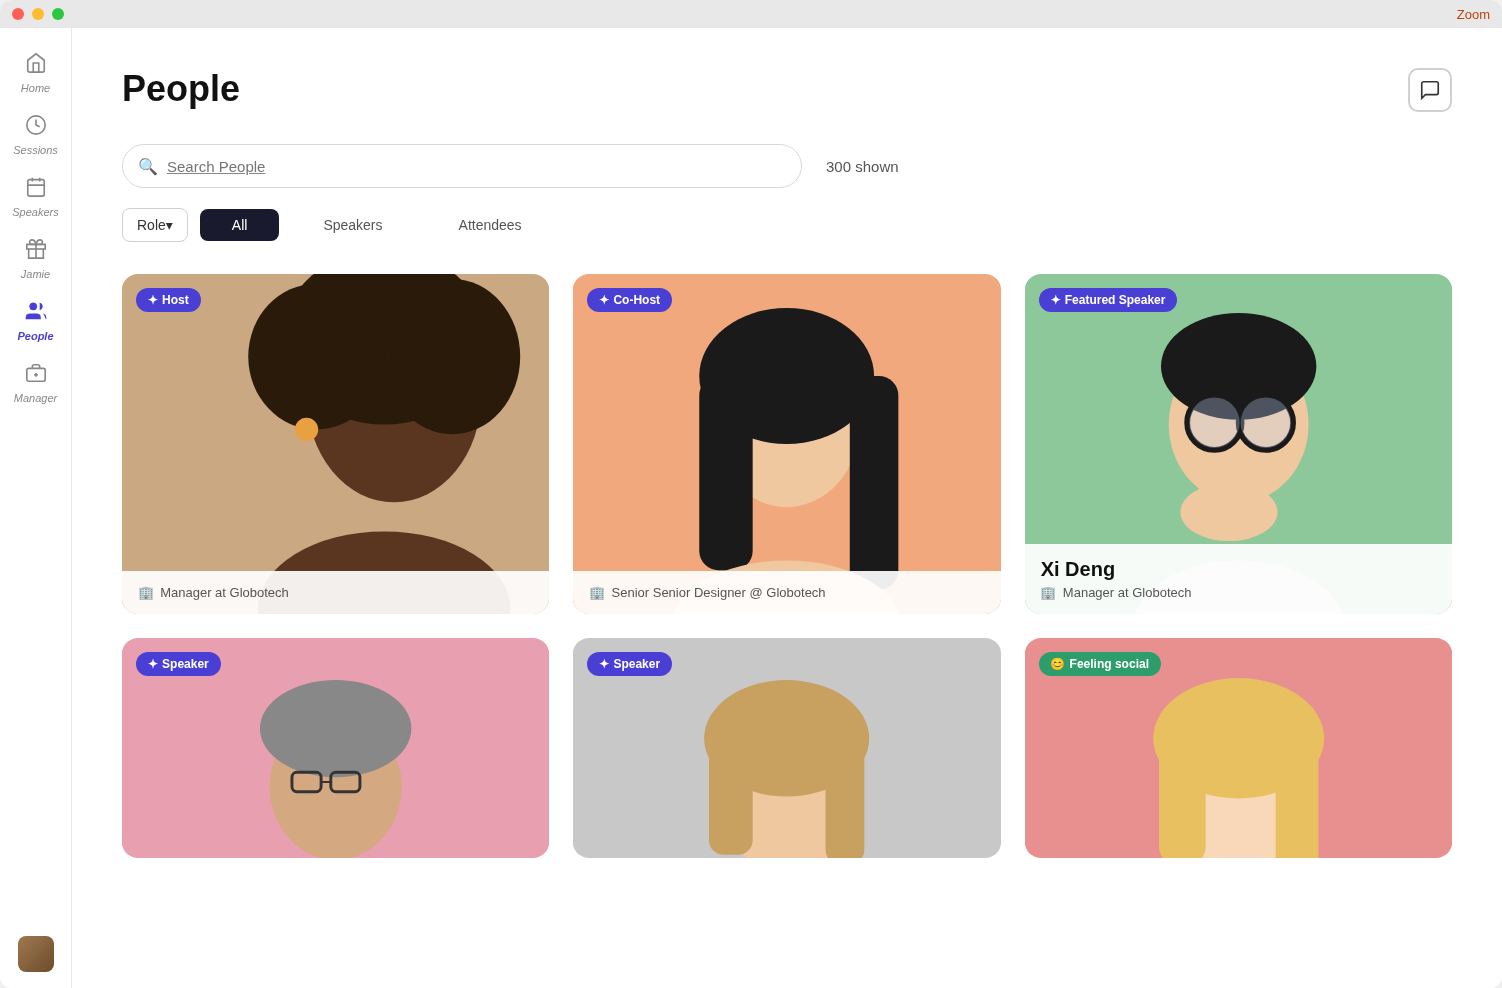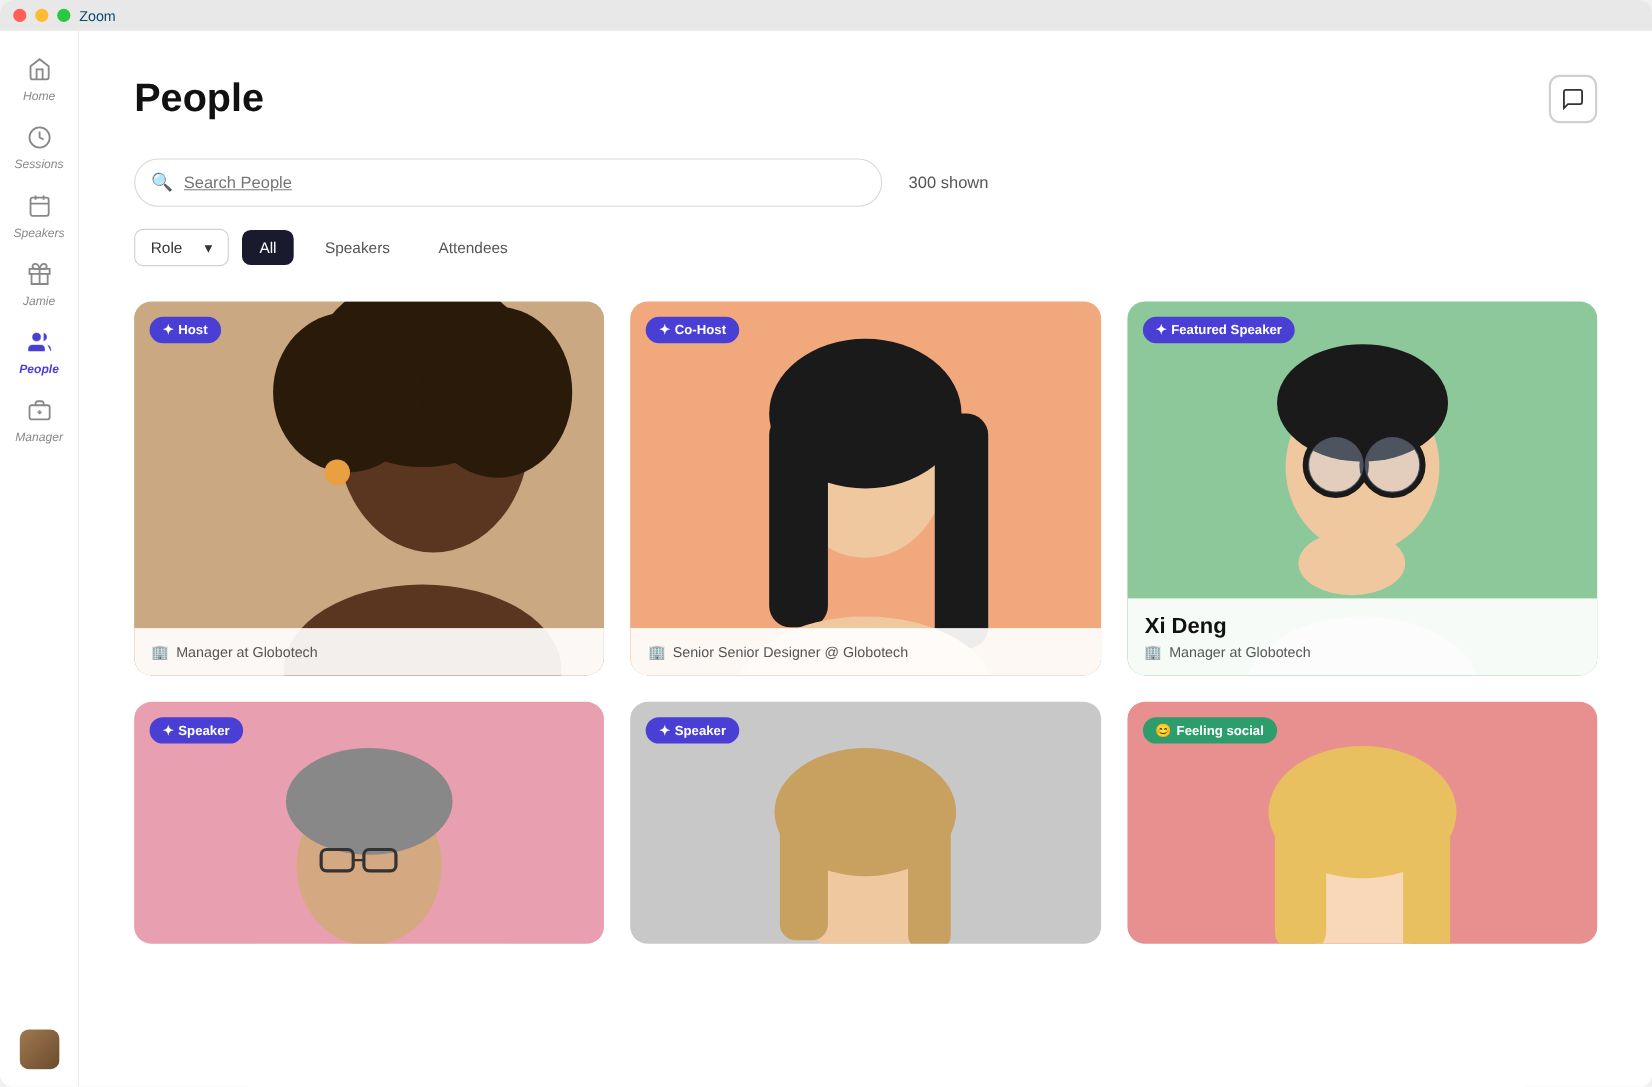--- a/index.html
+++ b/index.html
@@ -31,23 +31,23 @@
     .titlebar-btn {
       width: 12px;
       height: 12px;
       border-radius: 50%;
     }
     .titlebar-close { background: #ff5f57; }
     .titlebar-min { background: #febc2e; }
     .titlebar-max { background: #28c840; }
     .titlebar-title {
       flex: 1;
-      text-align: left;
+      text-align: right;
       font-size: 13px;
-      color: #0c4a6e;
+      color: #c2410c;
     }
     .app-body {
       display: flex;
       flex: 1;
       overflow: hidden;
     }
     .sidebar {
       width: 72px;
       background: #fff;
       border-right: 1px solid #e8e8e8;
@@ -168,33 +168,33 @@
     }
     .filter-row {
       display: flex;
       align-items: center;
       gap: 12px;
       margin-bottom: 32px;
     }
     .role-dropdown {
       display: flex;
       align-items: center;
-      gap: 20px;
+      gap: 0;
       border: 1.5px solid #d0d0d0;
       border-radius: 8px;
       padding: 8px 14px;
       font-size: 14px;
       color: #333;
       cursor: pointer;
       background: #fff;
     }
     .filter-btn {
       border: none;
       background: none;
-      padding: 8px 16px;
+      padding: 8px 32px;
       font-size: 14px;
       color: #555;
       cursor: pointer;
       border-radius: 8px;
     }
     .filter-btn.active {
       background: #1a1a2e;
       color: #fff;
       border-radius: 8px;
     }

